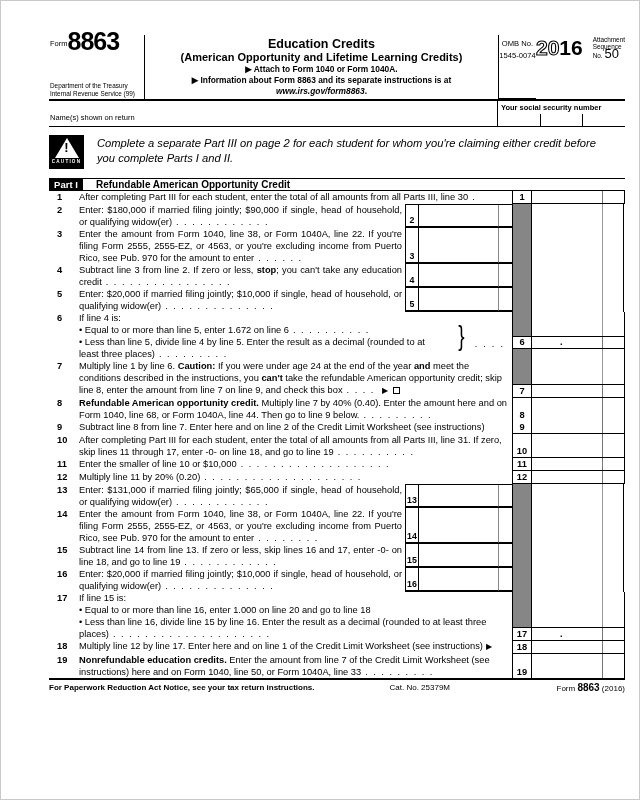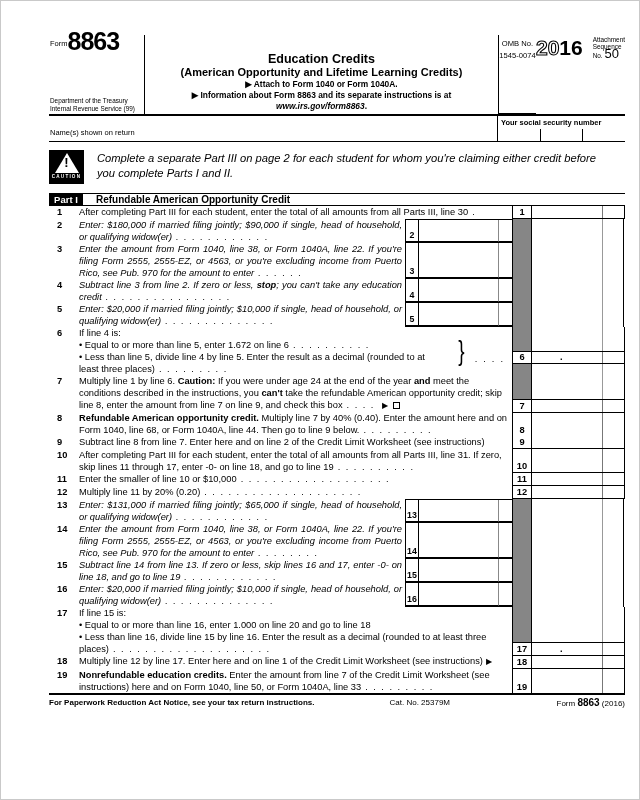--- a/index.html
+++ b/index.html
@@ -9,21 +9,21 @@
           border:1px solid #c9c9c9; overflow:hidden; }
   .form { position:absolute; left:48px; top:34px; width:576px; font-size:9.3px; line-height:12px; }
 
   
   .hdr { display:flex; border-bottom:2.5px solid #000; }
   .h-left { width:96px; border-right:1.5px solid #000; padding:0 3px 1px 1px; display:flex; flex-direction:column; justify-content:space-between; }
   .formword { font-size:7.5px; vertical-align:super; }
   .formnum { font-size:25px; font-weight:bold; letter-spacing:-1px; }
   .dept { font-size:6.4px; line-height:7.5px; padding-bottom:1px; }
   .h-center { flex:1; border-right:1.5px solid #000; text-align:center; padding:2px 4px 2px 4px; }
-  .h-title { font-size:12.5px; font-weight:bold; line-height:14px;margin-top:15px; }
+  .h-title { font-size:12.5px; font-weight:bold; line-height:14px; }
   .h-sub { font-size:11px; font-weight:bold; line-height:13px; }
   .h-small { font-size:8.4px; font-weight:bold; line-height:11px; }
   .h-small .url { font-style:italic; }
   .h-right { width:126px; display:flex; flex-direction:row; }
   .omb { font-size:7.6px; text-align:center; border-bottom:1px solid #000; padding:3px 0 3px 0; }
   .year { text-align:center; font-size:21px; font-weight:bold; line-height:22px; padding-top:2px; }
   .y20 { color:#fff; -webkit-text-stroke:1.1px #000; letter-spacing:0px; }
   .attm { font-size:6.4px; line-height:7px; padding:1px 0 2px 10px; }
   .attno { font-size:13px; font-weight:normal; }
   
@@ -43,21 +43,21 @@
 
   
   .pbar { display:flex; align-items:stretch; border-top:1.5px solid #000; border-bottom:1px solid #000; height:13px; }
   .plabel { background:#000; color:#fff; font-weight:bold; font-size:9.5px; width:34px; text-align:center; line-height:12px; }
   .ptitle { font-weight:bold; font-size:10px; line-height:12px; padding-left:13px; }
 
   
   .row { display:flex; align-items:stretch; }
   .gut { width:30px; flex:none; font-weight:bold; padding-left:8px; }
   .desc { flex:1; padding-right:3px; overflow:hidden; position:relative; }
-  .descB { flex:none; width:326px;font-style:italic; }
+  .descB { flex:none; width:326px; }
   .just { text-align:justify; }
   b, .b { font-weight:bold; }
   .dots { letter-spacing:5.5px; padding-left:4px; white-space:nowrap; }
   .arrow { font-size:8px; padding-left:3px; }
   .cb { display:inline-block; width:7px; height:7px; border:1px solid #000; margin-left:5px; vertical-align:-1px; }
 
   
   .rr { width:113px; flex:none; display:flex; border-right:1px solid #000; }
   .nb { width:20px; flex:none; border-left:1px solid #000; border-right:1px solid #000;
         display:flex; align-items:flex-end; justify-content:center; font-weight:bold; }

